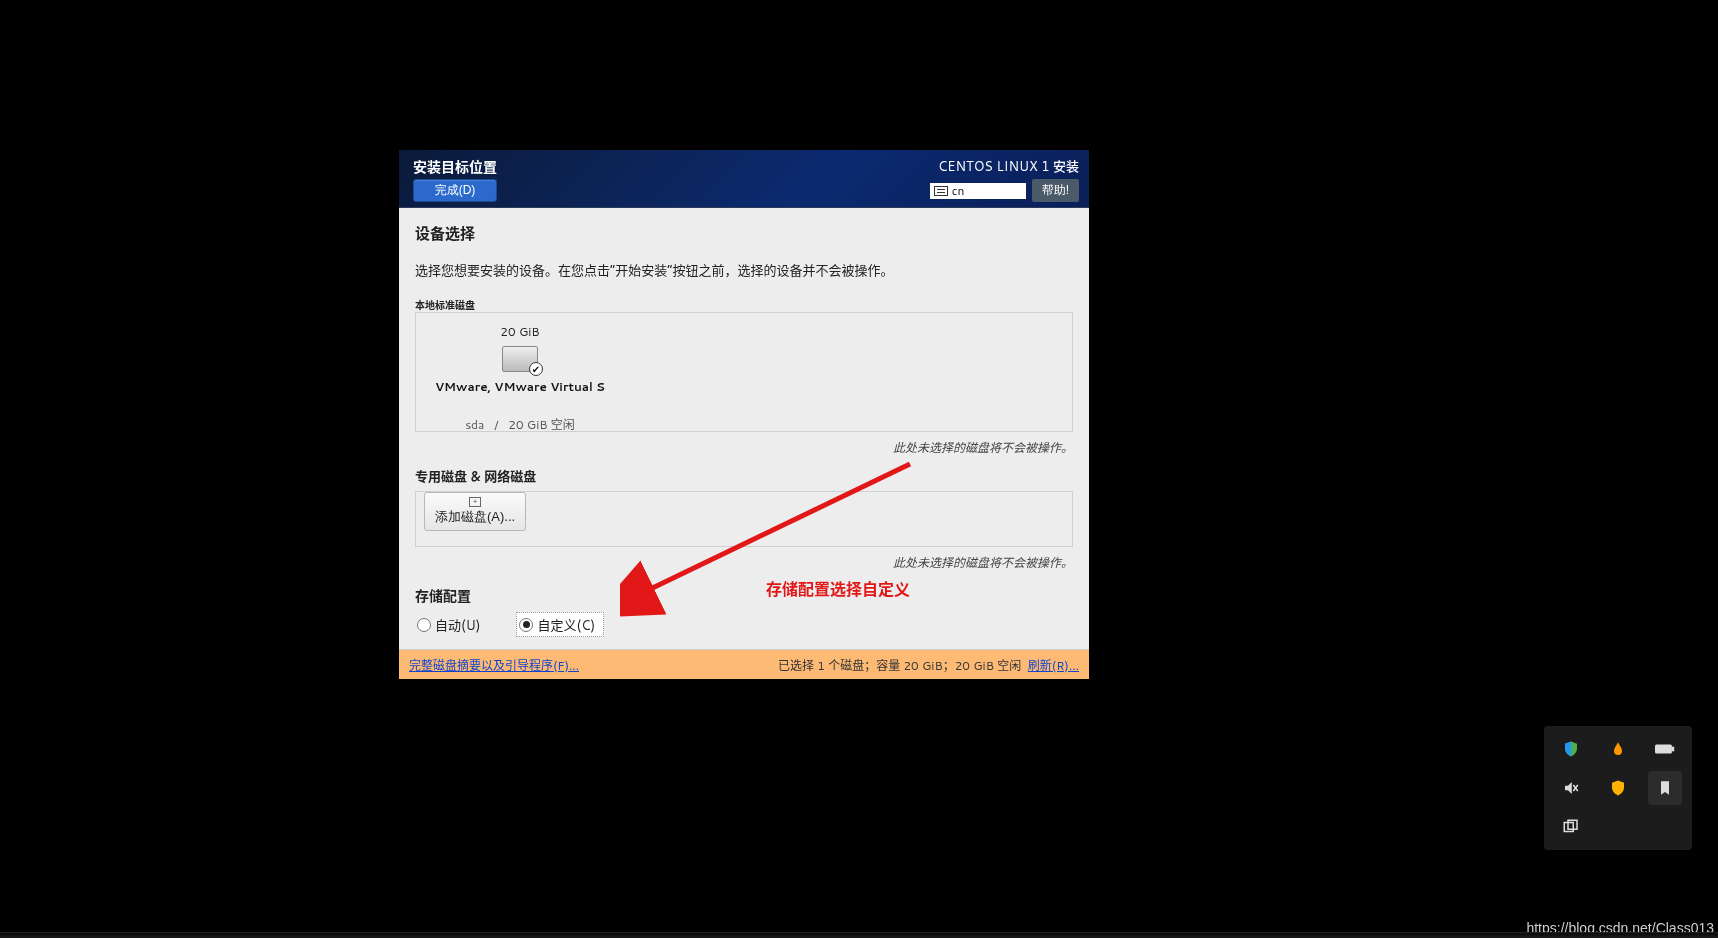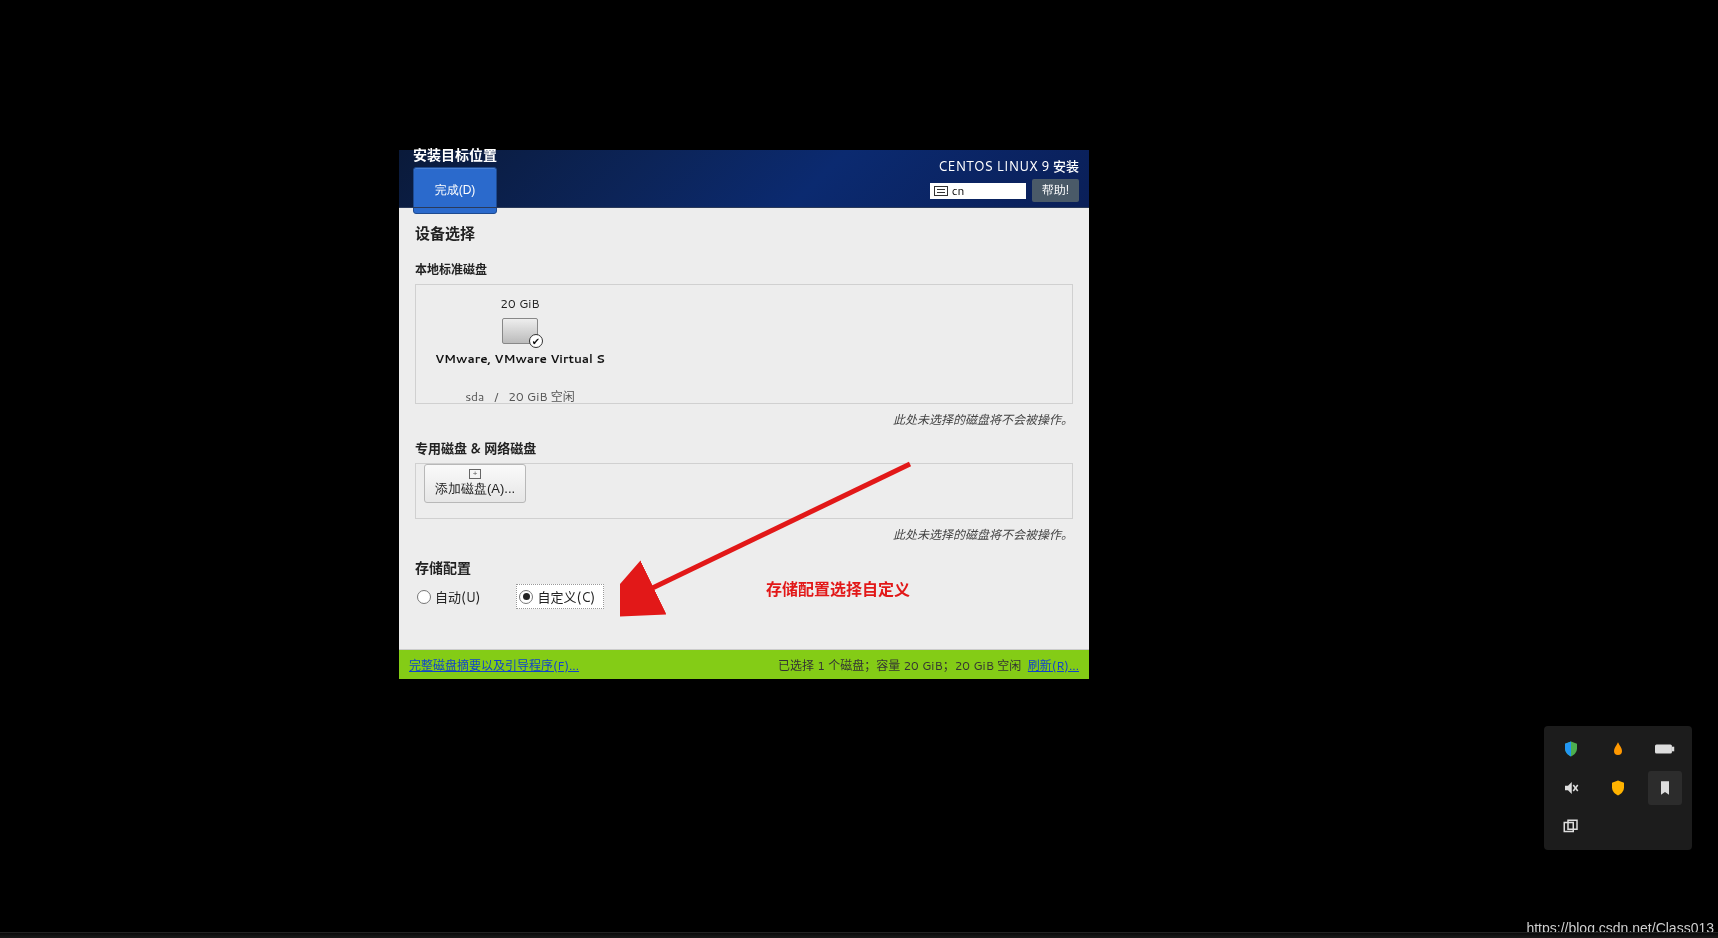--- a/index.html
+++ b/index.html
@@ -16,40 +16,40 @@
     background: linear-gradient(135deg, #0a1a3a 0%, #0c2458 35%, #0b2a70 60%, #0a1f58 100%);
     display: flex; align-items: center; justify-content: space-between;
     padding: 0 10px 0 14px;
     position: relative;
   }
   .inst-header::after { content:""; position:absolute; bottom:0; left:0; right:0; height:1px; background:#2a3a5a; }
   .hdr-left { display:flex; flex-direction:column; }
   .hdr-title { color:#fff; font-size:14px; font-weight:600; margin-bottom:2px; }
   .done-btn {
     display:inline-block; background:#2b6acc; color:#fff; border:1px solid #1e4a8f;
-    border-radius:3px; padding:14px 10px; font-size:12px; cursor:pointer;
+    border-radius:3px; padding:2px 10px; font-size:12px; cursor:pointer;
     box-shadow: inset 0 1px 0 rgba(255,255,255,.15);
   }
   .hdr-right { display:flex; flex-direction:column; align-items:flex-end; }
   .hdr-brand { color:#fff; font-size:13px; font-weight:500; margin-bottom:4px; }
   .hdr-bottom-row { display:flex; align-items:center; gap:6px; }
   .lang-field {
     background:#fff; height:16px; width:96px; display:flex; align-items:center; gap:4px;
     padding:0 4px; font-size:12px; color:#111;
   }
   .kbd-icon { width:14px; height:10px; border:1px solid #333; display:inline-block; position:relative; }
   .kbd-icon::before { content:""; position:absolute; inset:2px; background:linear-gradient(#333 20%, transparent 21% 40%, #333 41% 60%, transparent 61% 80%, #333 81%); }
   .help-btn {
     background:#4a5a68; color:#fff; border:none; padding:3px 10px;
     font-size:12px; border-radius:2px; cursor:pointer;
   }
   .inst-body { flex:1; padding:14px 16px 0; overflow:hidden; position:relative; }
   .sec-title { font-size:15px; font-weight:600; color:#222; margin-bottom:16px; }
   .sec-desc  { font-size:13px; color:#222; margin-bottom:18px; }
-  .sub-title1{ font-size:12px; font-weight:600; color:#222; margin-bottom:6px; }
+  .sub-title1{ font-size:10px; font-weight:600; color:#222; }
   .disk-panel {
     border:1px solid #d0d0d0; background:#ededed; height:120px; width:100%;
     display:flex; align-items:flex-start; padding:10px 14px;
   }
   .disk-item { width:180px; display:flex; flex-direction:column; align-items:center; }
   .disk-size { font-size:12px; color:#222; margin-bottom:6px; }
   .disk-icon {
     width:36px; height:26px; background:linear-gradient(#eee,#bbb);
     border:1px solid #888; border-radius:2px; position:relative; margin-bottom:6px;
   }
@@ -76,21 +76,21 @@
   .storage-title { font-size:14px; font-weight:600; color:#222; margin:14px 0 6px; }
   .radio-row { display:flex; gap:28px; align-items:center; }
   .radio-wrap { display:flex; align-items:center; gap:4px; font-size:13px; color:#222; padding:2px 8px 2px 2px; }
   .radio-wrap.sel { border:1px dotted #999; background:#ffffff; }
   .radio-btn {
     width:14px; height:14px; border:1px solid #777; border-radius:50%; display:inline-flex;
     align-items:center; justify-content:center; background:#fff;
   }
   .radio-btn.checked::after { content:""; width:7px; height:7px; border-radius:50%; background:#222; }
   .inst-footer {
-    height:30px; border-top:1px solid #ccc; background:#84cc16;
+    height:30px; border-top:1px solid #ccc; background:#fdba74;
     display:flex; align-items:center; justify-content:space-between;
     padding:0 10px; font-size:12px;
   }
   .link { color:#1144cc; text-decoration:underline; cursor:pointer; }
   .footer-right { color:#333; }
   .annotation {
     position:absolute; left:742px; top:576px; color:#e21818; font-weight:700; font-size:16px;
     font-family:"Microsoft YaHei","Noto Sans CJK SC",sans-serif;
     margin-left:24px;
   }
@@ -113,33 +113,34 @@
 </head>
 <body>
 
 <div class="installer">
   <div class="inst-header">
     <div class="hdr-left">
       <div class="hdr-title">安装目标位置</div>
       <button class="done-btn">完成(D)</button>
     </div>
     <div class="hdr-right">
-      <div class="hdr-brand">CENTOS LINUX 9 安装</div>
+      <div class="hdr-brand">CENTOS LINUX 1 安装</div>
       <div class="hdr-bottom-row">
         <div class="lang-field">
           <span class="kbd-icon"></span>
           <span>cn</span>
         </div>
         <button class="help-btn">帮助!</button>
       </div>
     </div>
   </div>
 
   <div class="inst-body">
     <div class="sec-title">设备选择</div>
+    <div class="sec-desc">选择您想要安装的设备。在您点击“开始安装”按钮之前，选择的设备并不会被操作。</div>
 
     <div class="sub-title1">本地标准磁盘</div>
     <div class="disk-panel">
       <div class="disk-item">
         <div class="disk-size">20 GiB</div>
         <div class="disk-icon">
           <div class="disk-check">✔</div>
         </div>
         <div class="disk-name">VMware, VMware Virtual S</div>
         <div class="disk-sub">

